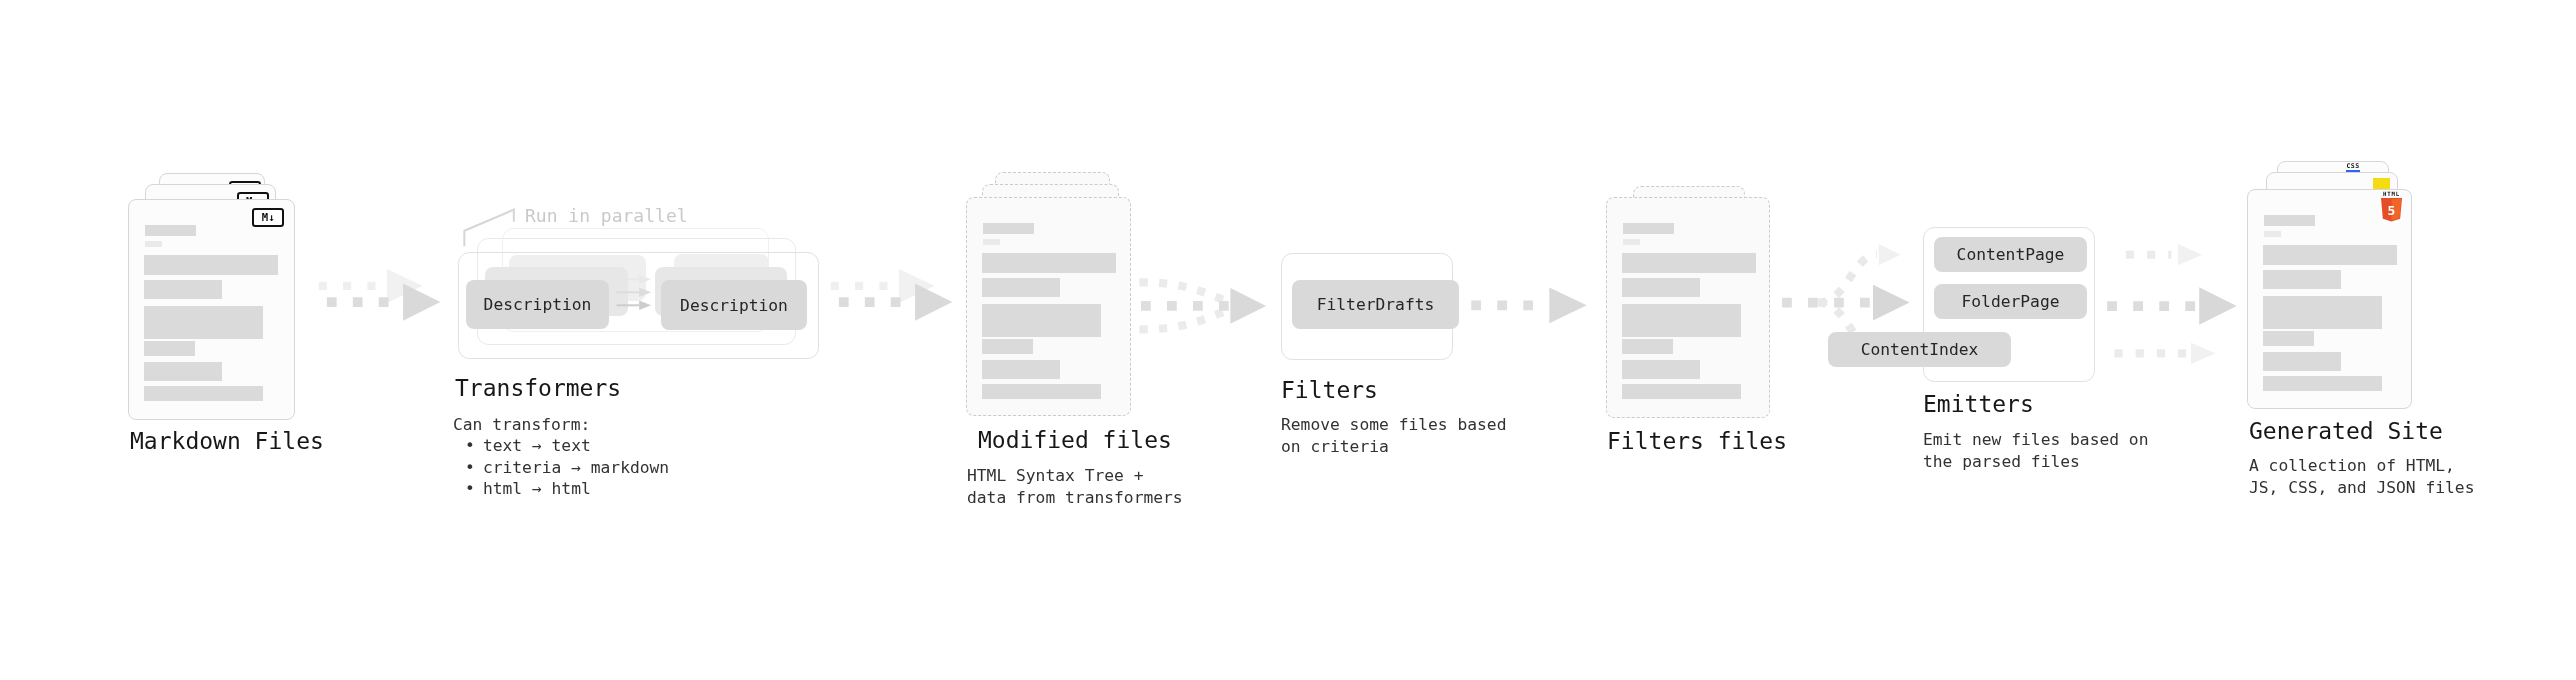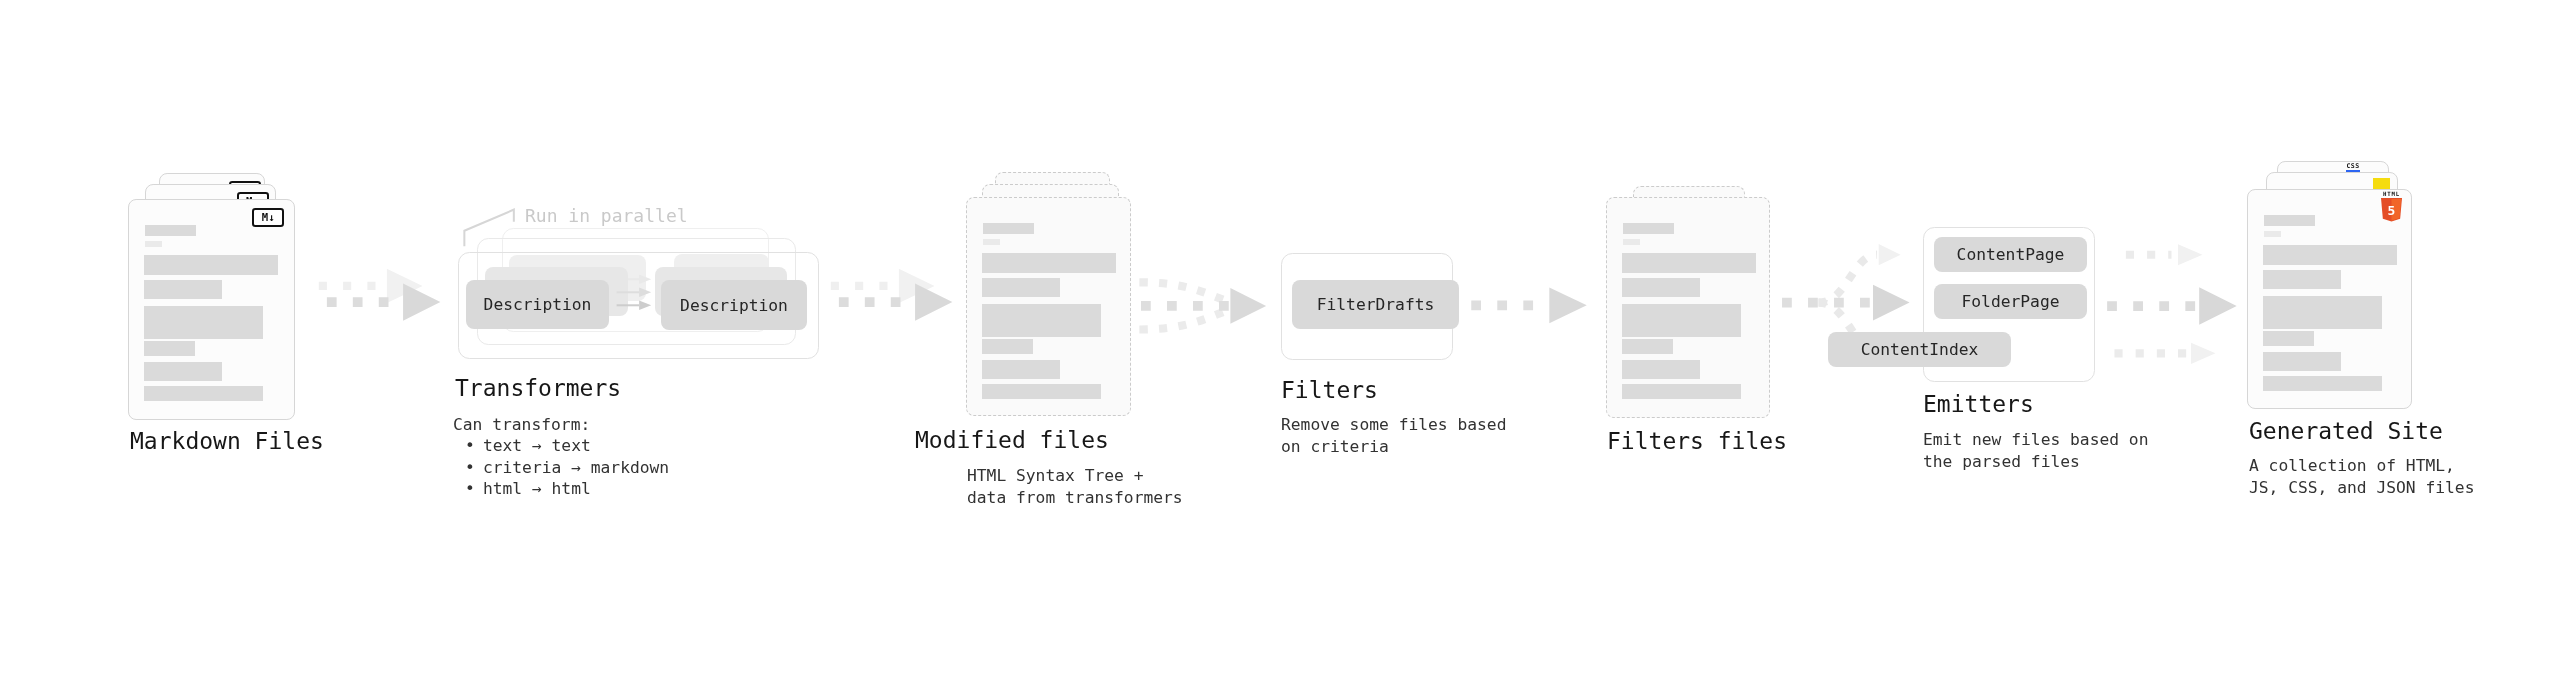--- a/index.html
+++ b/index.html
@@ -143,21 +143,21 @@
       <div></div>
     <div class="bar" style="left: 16.3px; top: 25px; width: 51px; height: 11.4px;"></div>
         <div class="bar light" style="left: 16.3px; top: 41px; width: 17px; height: 5.7px;"></div>
         <div class="bar" style="left: 14.6px; top: 55px; width: 134px; height: 19.5px;"></div>
         <div class="bar" style="left: 15.4px; top: 80px; width: 78px; height: 18.7px;"></div>
         <div class="bar" style="left: 14.6px; top: 106px; width: 119px; height: 32.5px;"></div>
         <div class="bar" style="left: 15.4px; top: 141px; width: 51px; height: 15.4px;"></div>
         <div class="bar" style="left: 15.4px; top: 162px; width: 78px; height: 18.7px;"></div>
         <div class="bar" style="left: 15.4px; top: 186px; width: 119px; height: 15.4px;"></div>
       </div>
-    <div class="stage-label" style="left:915px;top:427px">Modified files</div>
+    <div class="stage-label" style="left:978px;top:427px">Modified files</div>
     <div class="desc" style="left:967px;top:465px">
       <div>HTML Syntax Tree +</div>
       <div>data from transformers</div>
     </div>
   </div>
 
   <svg style="left:1136px;top:275px" width="140" height="65" viewBox="0 0 172 80">
     <path d="M 4,9 C 62,9 84,22 114,33" stroke="#ebebeb" stroke-width="10" stroke-dasharray="10 14" fill="none"></path>
     <path d="M 4,67 C 62,67 84,54 114,43" stroke="#ebebeb" stroke-width="10" stroke-dasharray="10 14" fill="none"></path>
     <path d="M 6,38 H 114" stroke="#dedede" stroke-width="12" stroke-dasharray="12 20" fill="none"></path>

